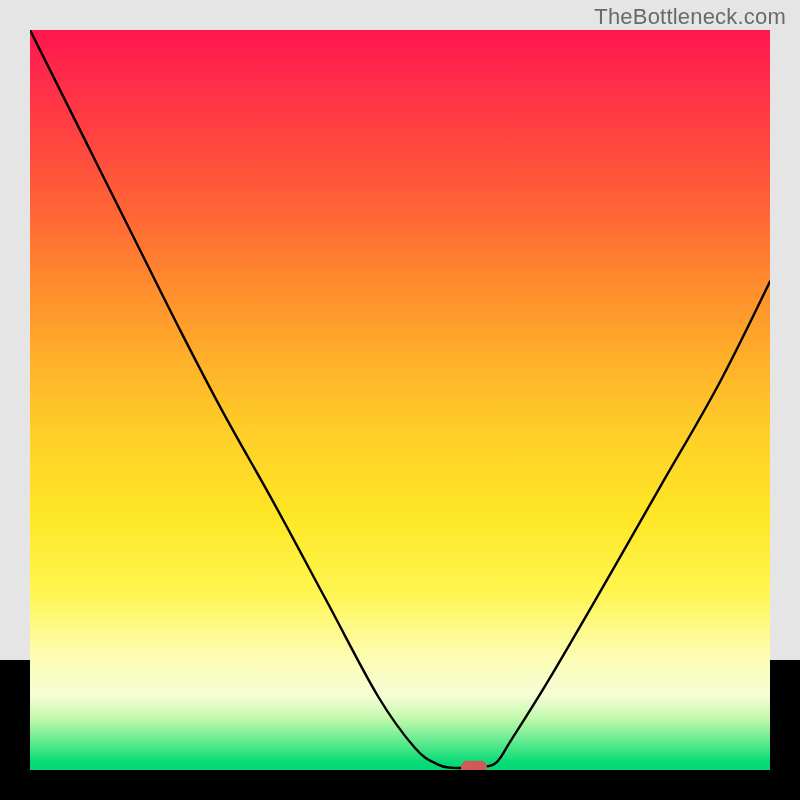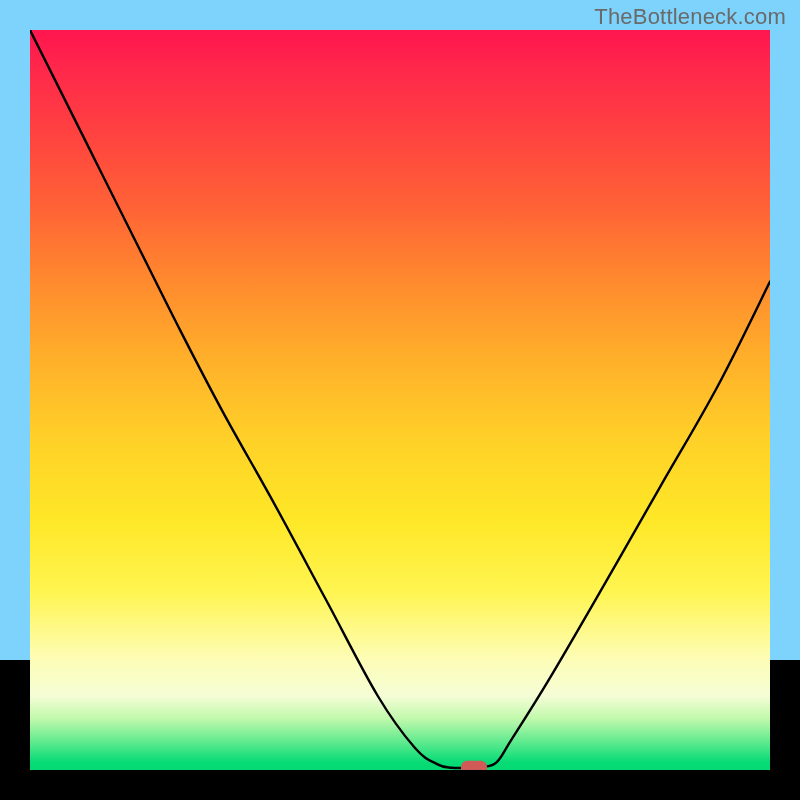--- a/index.html
+++ b/index.html
@@ -8,21 +8,21 @@
     width: 800px;
     height: 800px;
     background: #000;
     overflow: hidden;
     font-family: Arial, Helvetica, sans-serif;
   }
   .frame {
     position: relative;
     width: 800px;
     height: 660px;
-    background: #7dd3fc;
+    background: #e5e5e5;
   }
   .watermark {
     position: absolute;
     top: 4px;
     right: 14px;
     color: #6a6a6a;
     font-size: 22px;
     font-weight: 500;
     letter-spacing: 0.2px;
     z-index: 30;

